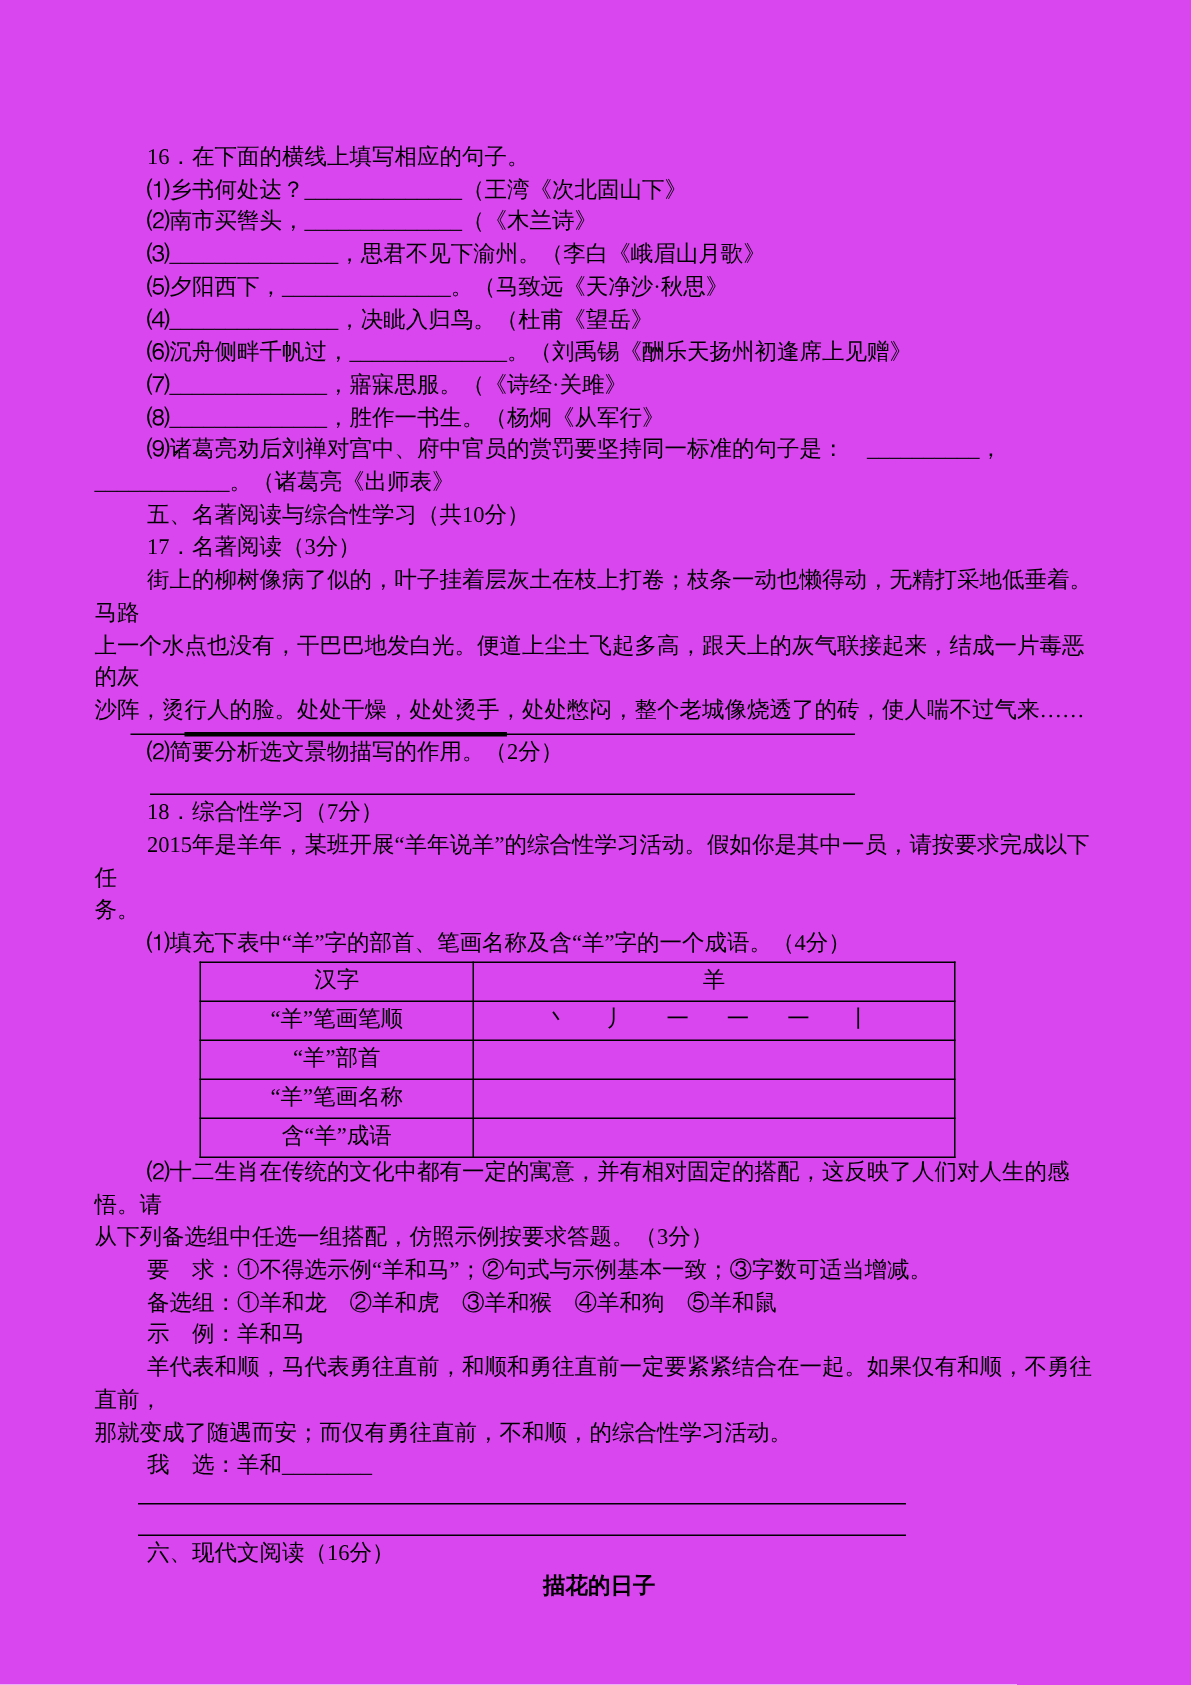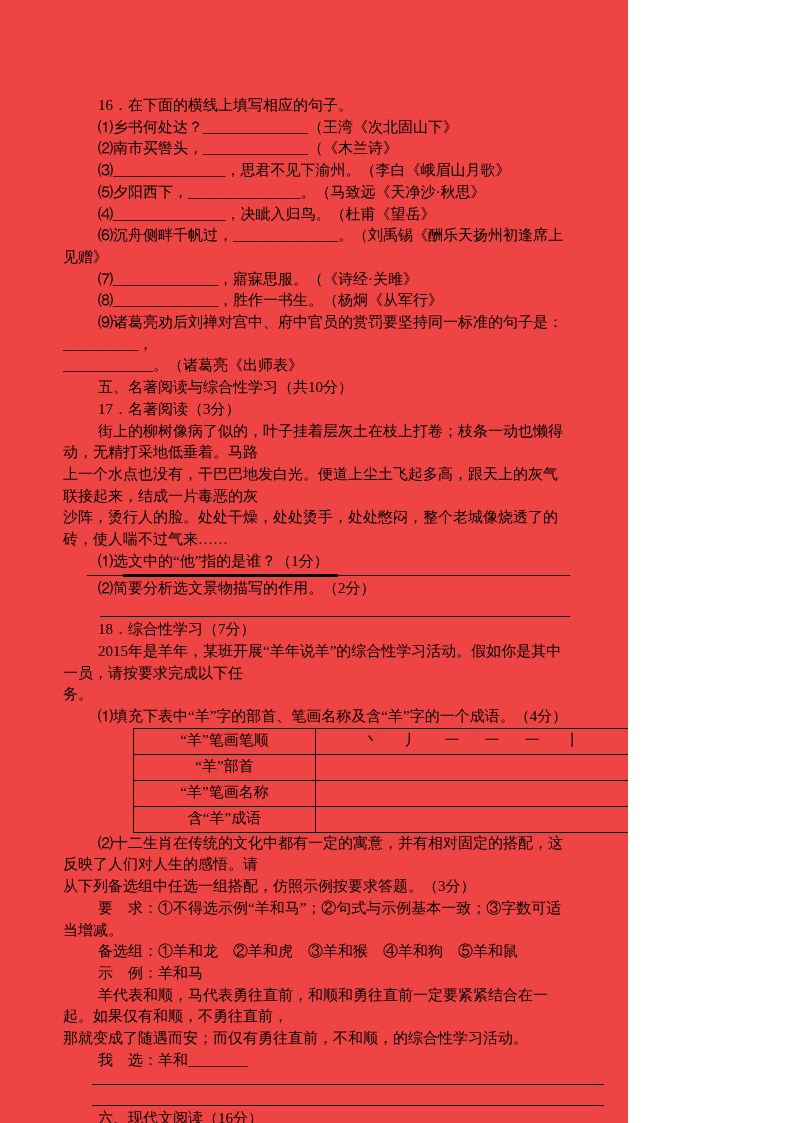--- a/index.html
+++ b/index.html
@@ -1,19 +1,19 @@
 <!DOCTYPE html>
 <html><head>
 <meta charset="utf-8">
 <style>
   html,body{margin:0;padding:0;background:#ffffff;}
   .page{
     position:relative;
-    width:628px;height:1123px;
-    background:#ef4444;color:#000;
+    width:794px;height:1123px;
+    background:#d946ef;color:#000;
     font-family:"Liberation Serif","DejaVu Serif",serif;
     font-size:15px;line-height:21.7px;
     overflow:hidden;
   }
   .content{padding:95px 58px 0 63px;}
   .line{white-space:pre-wrap;}
   .indent{text-indent:35px;}
   .ansline{position:relative;}
   .ansline .rule{position:absolute;bottom:2px;height:1px;background:#000;}
   .ansline .thick{position:absolute;bottom:1px;height:3px;background:#000;}
@@ -63,40 +63,43 @@
     <div class="line indent">⑻______________，胜作一书生。（杨炯《从军行》</div>
     <div class="line indent">⑼诸葛亮劝后刘禅对宫中、府中官员的赏罚要坚持同一标准的句子是：　__________，</div>
     <div class="line">____________。（诸葛亮《出师表》</div>
 
     <div class="line indent">五、名著阅读与综合性学习（共10分）</div>
 
     <div class="line indent">17．名著阅读（3分）</div>
     <div class="line indent">街上的柳树像病了似的，叶子挂着层灰土在枝上打卷；枝条一动也懒得动，无精打采地低垂着。马路</div>
     <div class="line">上一个水点也没有，干巴巴地发白光。便道上尘土飞起多高，跟天上的灰气联接起来，结成一片毒恶的灰</div>
     <div class="line">沙阵，烫行人的脸。处处干燥，处处烫手，处处憋闷，整个老城像烧透了的砖，使人喘不过气来……</div>
-    <div class="line indent">⑴选文中的“他”指的是谁？（1分）</div>
 
     <div class="ansline h4">
       <span class="rule" style="left:24px;width:483px;"></span>
       <span class="thick" style="left:60px;width:215px;"></span>
     </div>
 
     <div class="line indent">⑵简要分析选文景物描写的作用。（2分）</div>
 
     <div class="ansline h19">
       <span class="rule" style="left:37px;width:470px;"></span>
     </div>
 
     <div class="line indent">18．综合性学习（7分）</div>
     <div class="line indent">2015年是羊年，某班开展“羊年说羊”的综合性学习活动。假如你是其中一员，请按要求完成以下任</div>
     <div class="line">务。</div>
     <div class="line indent">⑴填充下表中“羊”字的部首、笔画名称及含“羊”字的一个成语。（4分）</div>
 
     <table class="yang">
       <tbody>
+        <tr>
+          <td class="c1">汉字</td>
+          <td class="c2">羊</td>
+        </tr>
         <tr>
           <td class="c1">“羊”笔画笔顺</td>
           <td class="c2">
             <div class="strokes">
               <span>丶</span>
               <span>丿</span>
               <span>一</span>
               <span>一</span>
               <span>一</span>
               <span>丨</span>

